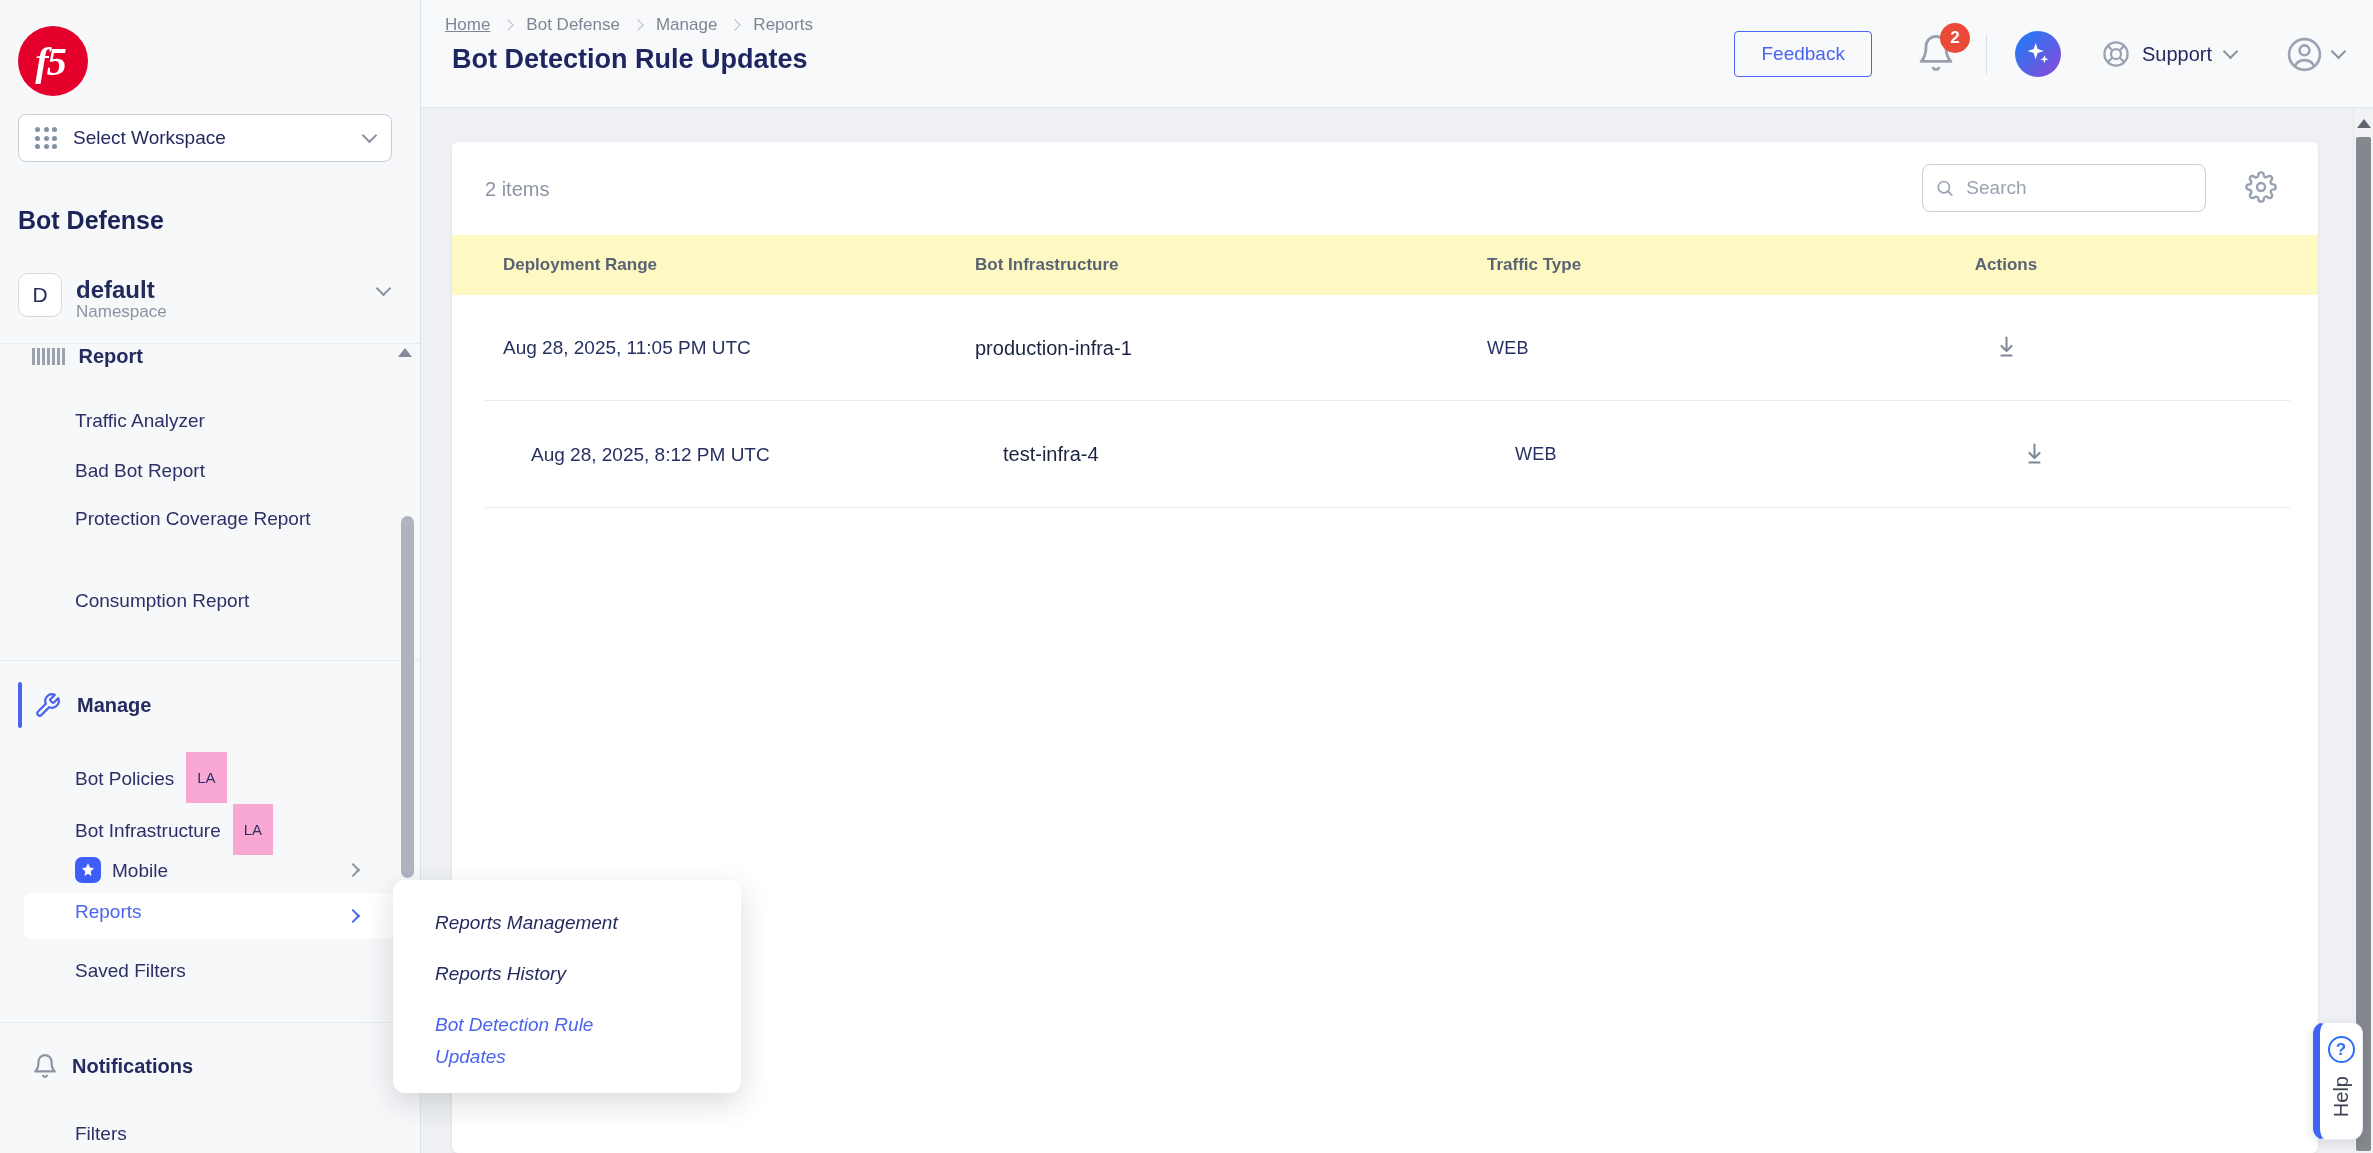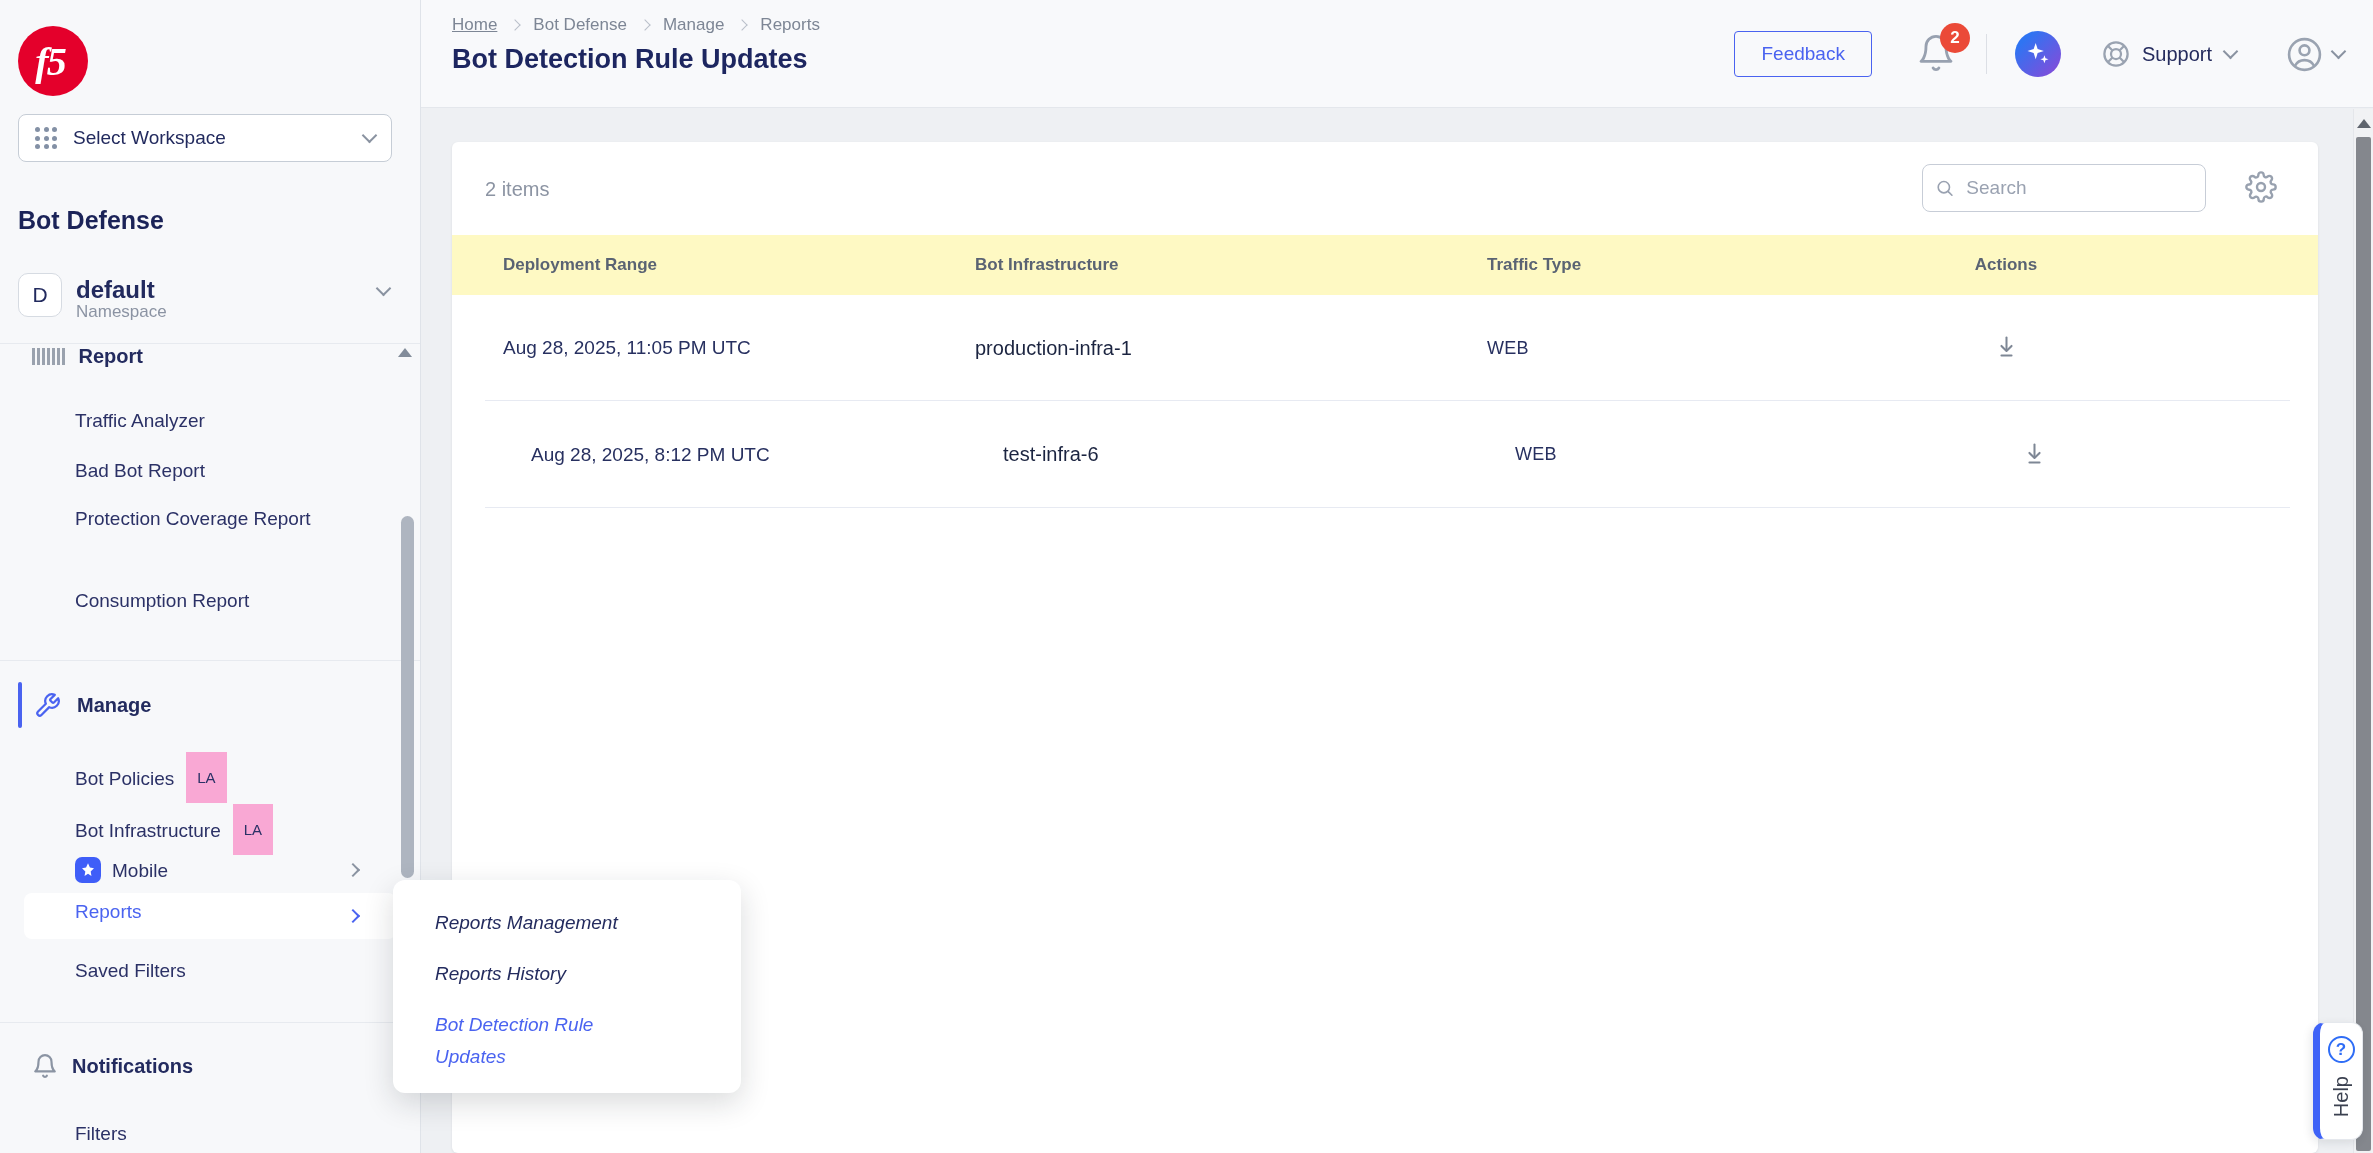--- a/index.html
+++ b/index.html
@@ -32,21 +32,21 @@
   .row-chev.blue { border-color:#4a63f0; }
   .reports-row { position:absolute; left:24px; top:549px; width:372px; height:46px; background:#fff; border-radius:8px; cursor:pointer; }
   .reports-row .label { position:absolute; left:51px; top:8px; font-size:19px; color:#4a63f0; }
   .reports-row .row-chev { left:324px; top:18px; }
   .star-badge { position:absolute; left:75px; top:2px; width:26px; height:26px; background:#3f5ef8; border-radius:7px; display:flex; align-items:center; justify-content:center; }
   .scroll-up { position:absolute; right:8px; top:4px; width:0; height:0; border-left:7px solid transparent; border-right:7px solid transparent; border-bottom:9px solid #828c9a; }
   .side-thumb { position:absolute; right:6px; top:172px; width:13px; height:362px; border-radius:7px; background:#aeb5c0; }
 
   
   .band { position:absolute; left:421px; top:0; width:1952px; height:108px; background:#f8f9fb; border-bottom:1px solid #e4e7ec; }
-  .breadcrumb { position:absolute; left:31px; top:15px; display:flex; align-items:center; font-size:17px; color:#7d8695; }
+  .breadcrumb { position:absolute; left:24px; top:15px; display:flex; align-items:center; font-size:17px; color:#7d8695; }
   .breadcrumb .sep { width:8px; height:8px; border-right:1.8px solid #b9bfc9; border-bottom:1.8px solid #b9bfc9; transform:rotate(-45deg); margin:0 14px; }
   .breadcrumb .crumb { cursor:pointer; }
   .breadcrumb .crumb.home { text-decoration:underline; }
   .page-title { position:absolute; left:31px; top:44px; font-size:27px; font-weight:600; color:#1d2660; }
   .band-actions { position:absolute; right:29px; top:0; height:108px; display:flex; align-items:center; }
   .feedback-btn { border:1.5px solid #4a63f0; color:#4a63f0; background:#fff0; font-size:19px; border-radius:4px; padding:11px 26px; cursor:pointer; font-family:inherit; margin-right:44px; }
   .bell-wrap { position:relative; width:42px; height:46px; cursor:pointer; }
   .notif-badge { position:absolute; top:-8px; right:-12px; min-width:30px; height:30px; border-radius:15px; background:#eb4a38; color:#fff; font-size:17px; font-weight:700; display:flex; align-items:center; justify-content:center; }
   .vdivider { width:1px; height:40px; background:#dcdfe5; margin:0 28px; }
   .ai-btn { width:46px; height:46px; border-radius:50%; background:linear-gradient(135deg,#2f74f2 20%,#7b50dc 85%); display:flex; align-items:center; justify-content:center; cursor:pointer; margin-right:40px; }
@@ -283,21 +283,21 @@
             <path d="M12 4v11"></path>
             <path d="M7.5 11.5L12 16l4.5-4.5"></path>
             <line x1="7.5" y1="20" x2="16.5" y2="20"></line>
           </svg>
       </button>
     </div>
   </div>
 
   <div class="trow" style="top:259px; height:107px;padding-left:28px;">
     <div class="td date">Aug 28, 2025, 8:12 PM UTC</div>
-    <div class="td infra">test-infra-6</div>
+    <div class="td infra">test-infra-4</div>
     <div class="td web">WEB</div>
     <div class="td act">
       <button class="dl-btn">
         <svg width="27" height="27" viewBox="0 0 24 24" fill="none" stroke="currentColor" stroke-width="1.8" stroke-linecap="round" stroke-linejoin="round">
             <path d="M12 4v11"></path>
             <path d="M7.5 11.5L12 16l4.5-4.5"></path>
             <line x1="7.5" y1="20" x2="16.5" y2="20"></line>
           </svg>
       </button>
     </div>

